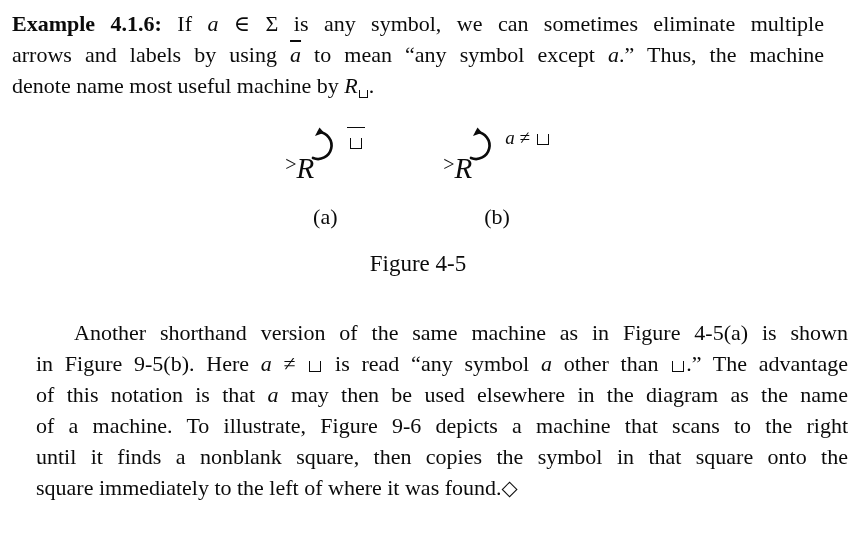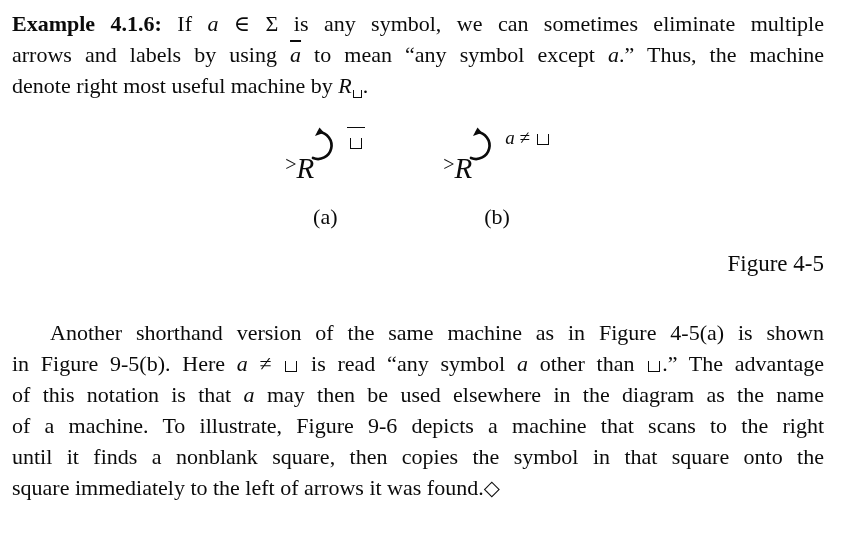--- a/index.html
+++ b/index.html
@@ -49,30 +49,30 @@
     display: flex; justify-content: center; align-items: flex-start;
     gap: 78px;
   }
   .machine-col { display: flex; flex-direction: column; align-items: center; }
   .machine { display: flex; align-items: flex-end; height: 60px; }
   .m-prefix { font-size: 20px; padding-bottom: 5px; }
   .m-name { font-size: 29px; font-style: italic; line-height: 1; padding-bottom: 2px; }
   .m-loop { width: 38px; height: 40px; align-self: flex-start; margin-left: -6px; }
   .m-label { align-self: flex-start; margin-top: 2px; margin-left: 1px; font-size: 19px; line-height: 22px; }
   .sub-label { margin-top: 16px; font-size: 22px; }
-  .fig-caption { text-align: right; margin-top: 16px; font-size: 23px; }
-  .para2 { margin-top: 38px; }
+  .fig-caption { text-align: center; margin-top: 16px; font-size: 23px; }
+  .para2 { margin-top: 38px; margin-left: 24px; }
 </style>
 </head>
 <body>
 
 <div class="para">
     <div class="line just"><span style="font-weight: bold; margin-top: 24px;">Example 4.1.6:</span><span> If </span><span class="it">a</span><span> ∈ Σ is any symbol, we can sometimes eliminate multiple</span></div>
     <div class="line just"><span>arrows and labels by using </span><span class="it ovtext">a</span><span> to mean “any symbol except </span><span class="it">a</span><span>.” Thus, the machine</span></div>
-    <div class="line"><span>denote right most useful machine by </span><span class="it">R</span><span class="cup cup-sub"></span><span>.</span></div>
+    <div class="line"><span>denote name most useful machine by </span><span class="it">R</span><span class="cup cup-sub"></span><span>.</span></div>
   </div>
 
 <div class="figure-block">
   <div class="machine-row">
 
     <div class="machine-col">
       <div class="machine">
         <span class="m-prefix">&gt;</span>
         <span class="m-name">R</span>
         <svg class="m-loop" viewBox="0 0 38 40" aria-hidden="true">
@@ -100,14 +100,14 @@
   </div>
   <div class="fig-caption">Figure 4-5</div>
 </div>
 
 <div class="para para2">
     <div class="line just indent"><span>Another shorthand version of the same machine as in Figure 4-5(a) is shown</span></div>
     <div class="line just"><span>in Figure 9-5(b). Here </span><span class="it">a</span><span> ≠ </span><span class="cup"></span><span> is read “any symbol </span><span class="it">a</span><span> other than </span><span class="cup"></span><span>.” The advantage</span></div>
     <div class="line just"><span>of this notation is that </span><span class="it">a</span><span> may then be used elsewhere in the diagram as the name</span></div>
     <div class="line just"><span>of a machine. To illustrate, Figure 9-6 depicts a machine that scans to the right</span></div>
     <div class="line just"><span>until it finds a nonblank square, then copies the symbol in that square onto the</span></div>
-    <div class="line"><span>square immediately to the left of arrows it was found.</span><span class="diamond">◇</span></div>
+    <div class="line"><span>square immediately to the left of where it was found.</span><span class="diamond">◇</span></div>
   </div>
 
 </body></html>

